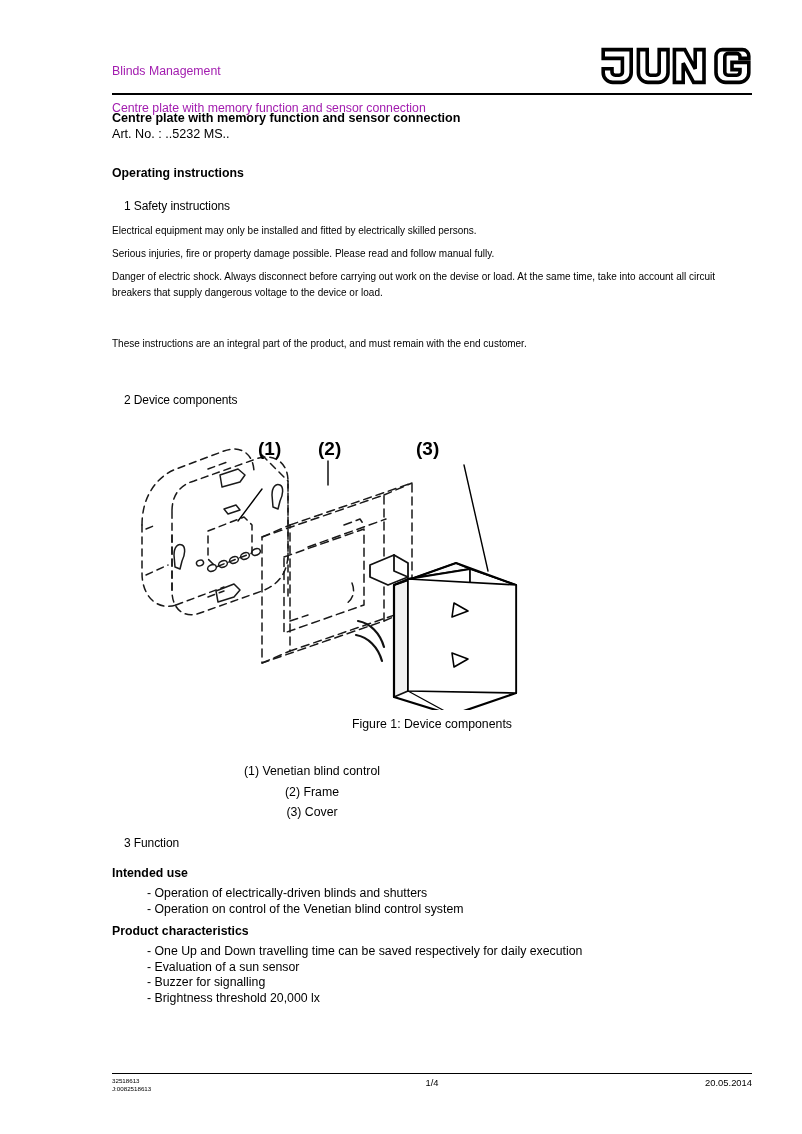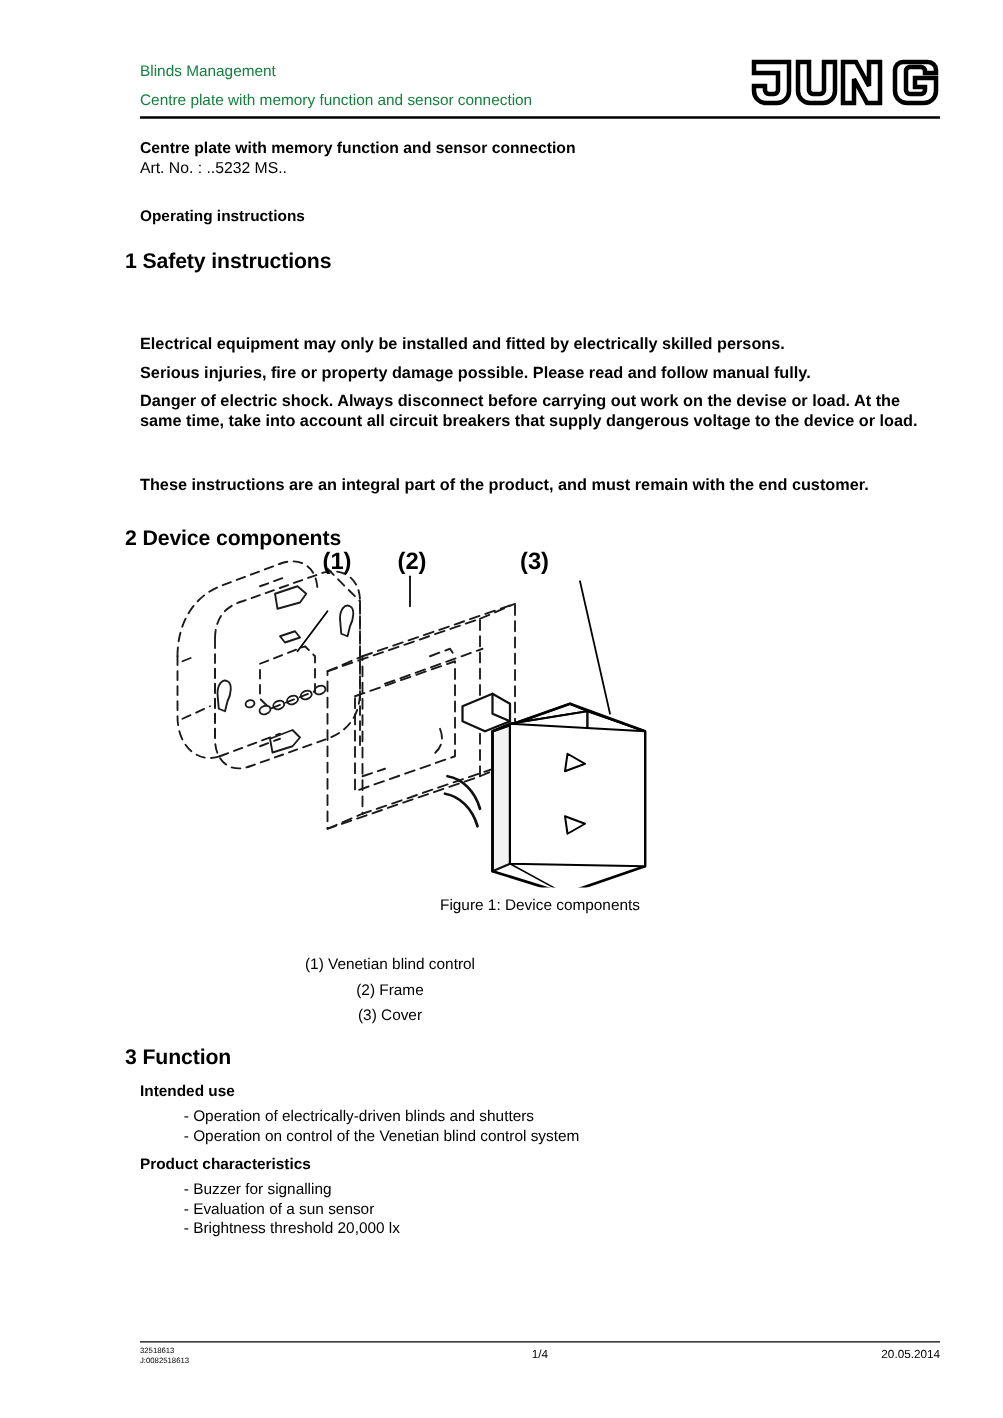--- a/index.html
+++ b/index.html
@@ -33,22 +33,23 @@
   }
   .header-lines {
     position: absolute;
     left: 0;
     top: 0;
     width: 470px;
   }
   .header-line {
     font-size: 12.3px;
     line-height: 23px;
-    color: #15803d;
+    color: #a21caf;
     white-space: nowrap;
+    margin-top: 14px;
   }
   .logo-wrap {
     position: absolute;
     right: 0;
     top: 0px;
     width: 152px;
     height: 40px;
   }
   .logo-wrap svg { display: block; width: 152px; height: 40px; }
   .header-rule {
@@ -83,47 +84,46 @@
     position: absolute;
     left: 112px;
     top: 166px;
     font-size: 12.3px;
     font-weight: bold;
   }
 
   
   .h1 {
     position: absolute;
-    left: 100px;
-    font-size: 17px;
-    font-weight: bold;
+    left: 124px;
+    font-size: 12px;
+    font-weight: normal;
     letter-spacing: -0.1px;
   }
   .h1-safety { top: 199px; }
-  .h1-device { top: 393px; margin-top: 28px; }
+  .h1-device { top: 393px; }
   .h1-function { top: 836px; }
 
   .h2 {
     position: absolute;
     left: 112px;
     font-size: 12.3px;
     font-weight: bold;
   }
   .h2-intended { top: 866px; }
   .h2-product { top: 924px; }
 
   
   .para {
     position: absolute;
     left: 112px;
     width: 640px;
-    font-size: 13px;
-    font-weight: bold;
+    font-size: 10px;
+    font-weight: normal;
     line-height: 15.6px;
-    margin-top: 44px;
   }
   .p1 { top: 223px; }
   .p2 { top: 246px; }
   .p3 { top: 269px; }
   .p4 { top: 323px; }
   .p5 { top: 336px; }
 
   .list {
     position: absolute;
     left: 112px;
@@ -378,22 +378,23 @@
   <div class="h1 h1-function">3 Function</div>
 
   <div class="h2 h2-intended">Intended use</div>
   <div class="list list-intended">
     <div>- Operation of electrically-driven blinds and shutters</div>
     <div>- Operation on control of the Venetian blind control system</div>
   </div>
 
   <div class="h2 h2-product">Product characteristics</div>
   <div class="list list-product">
+    <div>- One Up and Down travelling time can be saved respectively for daily execution</div>
+    <div>- Evaluation of a sun sensor</div>
     <div>- Buzzer for signalling</div>
-    <div>- Evaluation of a sun sensor</div>
     <div>- Brightness threshold 20,000 lx</div>
   </div>
 
   <div class="footer-rule"></div>
   <div class="footer">
     <div class="footer-left">
       <div>32518613</div>
       <div>J:0082518613</div>
     </div>
     <div class="footer-center">1/4</div>

